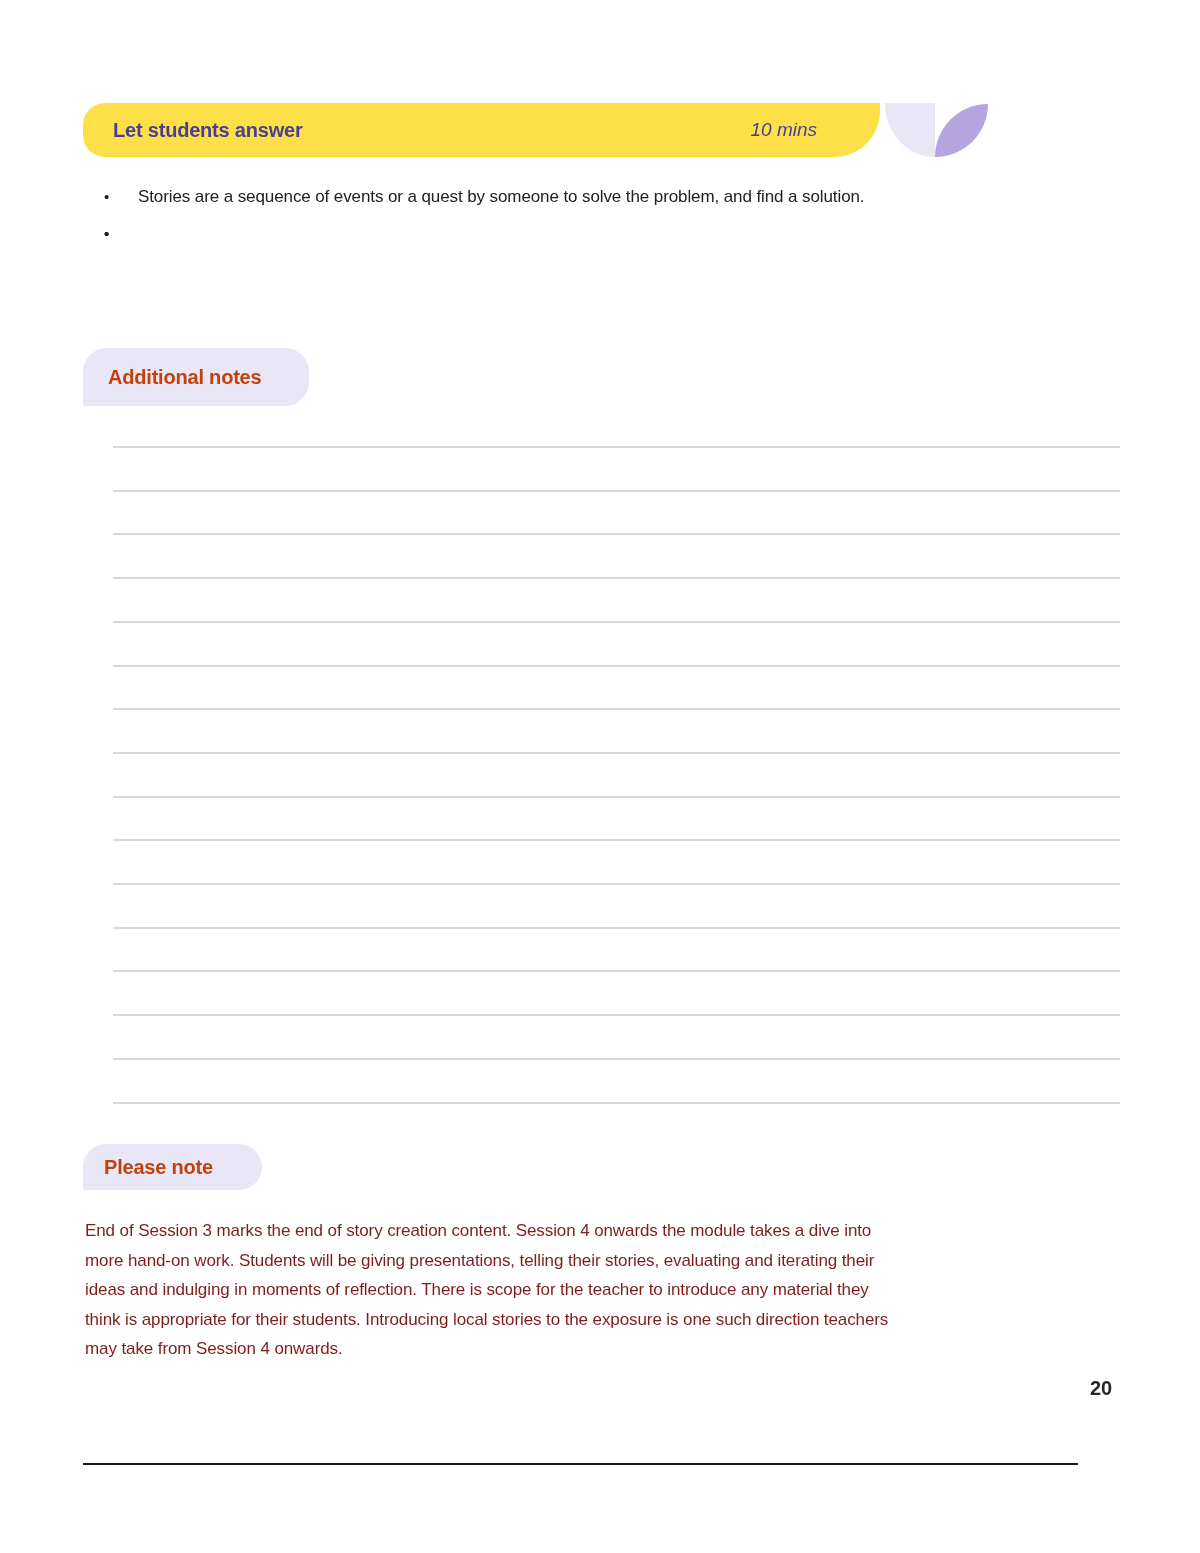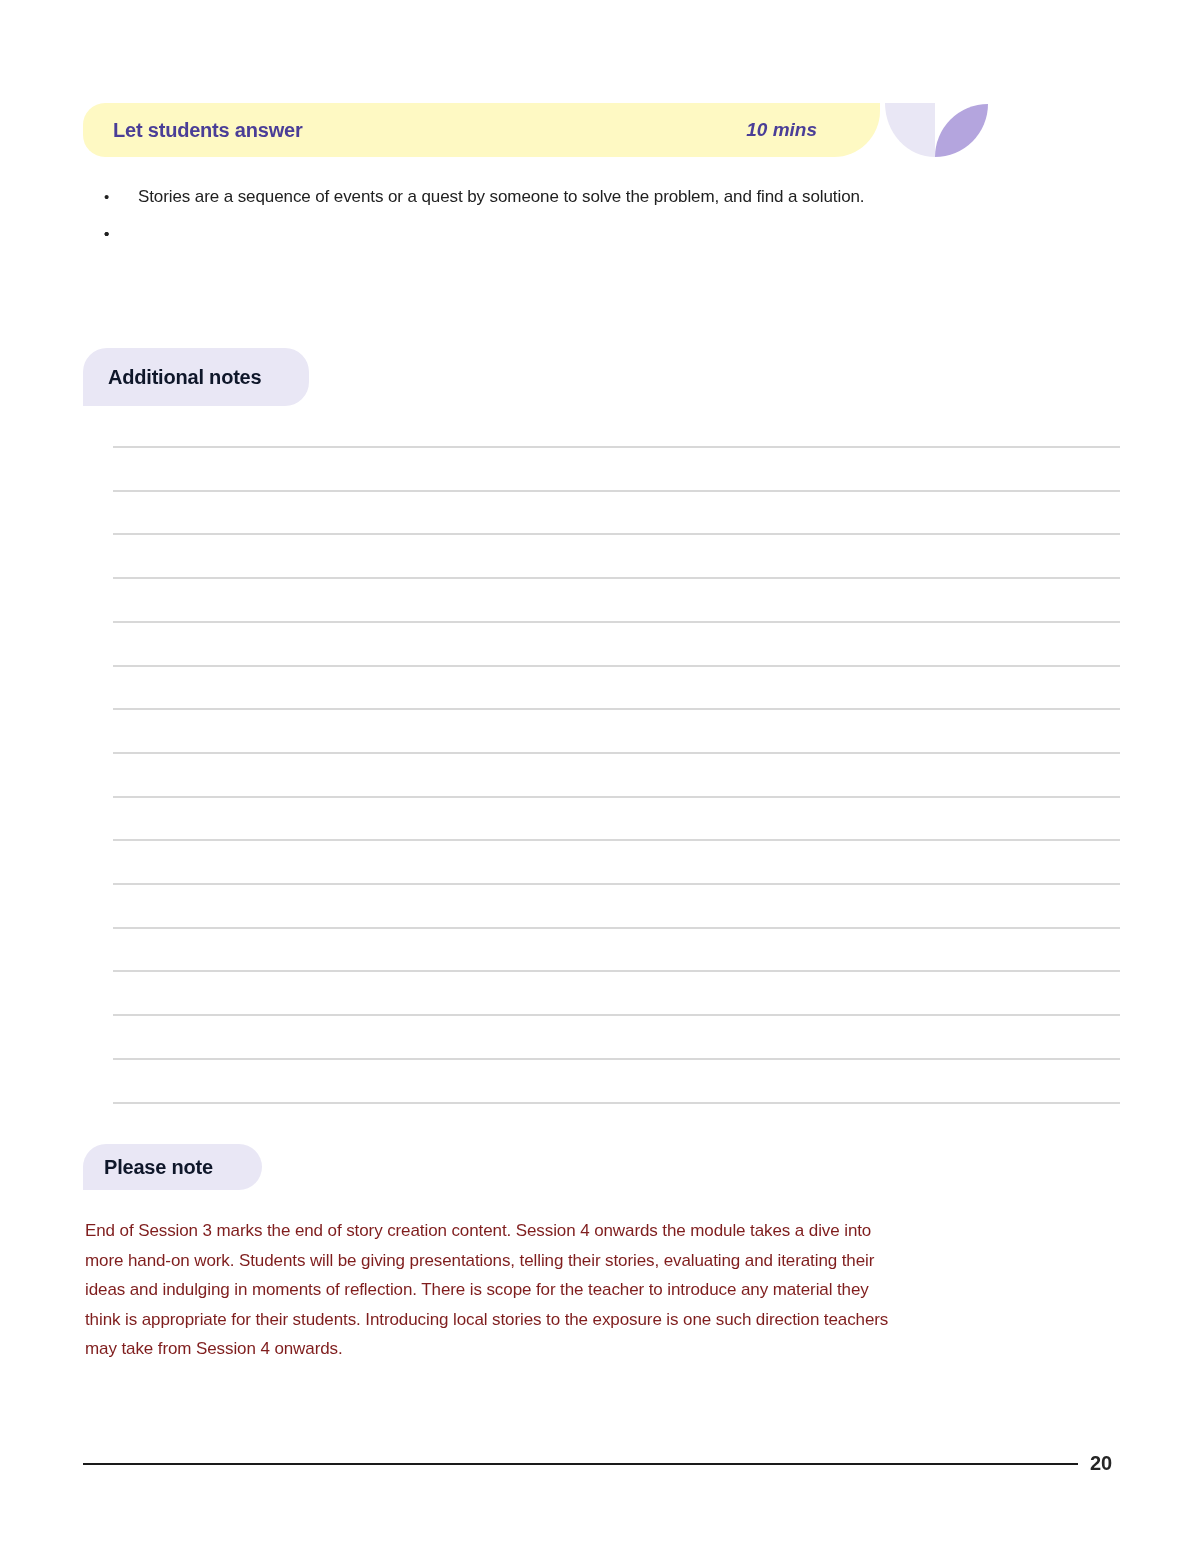--- a/index.html
+++ b/index.html
@@ -12,36 +12,36 @@
     height: 1553px;
     background: #ffffff;
     overflow: hidden;
   }
 
   
   .banner {
     position: absolute;
     left: 83px; top: 103px;
     width: 797px; height: 54px;
-    background: #fef9c3;
+    background: #fde047;
     border-radius: 22px 0 46px 22px;
     display: flex;
     align-items: center;
     justify-content: space-between;
     padding: 0 63px 0 30px;
   }
   .banner-title {
     font-size: 20px;
     font-weight: bold;
     color: #4a3e97;
     letter-spacing: -0.2px;
   }
   .banner-duration {
     font-size: 19px;
-    font-weight: bold;
+    font-weight: normal;
     font-style: italic;
     color: #4a3e97;
   }
   .banner-scallop {
     position: absolute;
     left: 885px; top: 103px;
     width: 50px; height: 54px;
     background: #e9e7f5;
     border-radius: 0 0 0 100%;
   }
@@ -82,21 +82,21 @@
   .pill {
     position: absolute;
     background: #e9e7f5;
     border-radius: 24px 24px 24px 0;
     display: flex;
     align-items: center;
   }
   .pill-label {
     font-size: 20px;
     font-weight: bold;
-    color: #0f172a;
+    color: #c2410c;
     letter-spacing: -0.2px;
   }
   .pill-additional {
     left: 83px; top: 348px;
     width: 226px; height: 58px;
     padding-left: 25px;
   }
   .pill-please {
     left: 83px; top: 1144px;
     width: 179px; height: 46px;
@@ -130,21 +130,21 @@
 
   
   .footer-rule {
     position: absolute;
     left: 83px; top: 1463px;
     width: 995px; height: 2px;
     background: #1a1a1a;
   }
   .page-number {
     position: absolute;
-    left: 1090px; top: 1452px;
+    left: 1090px; top: 1377px;
     width: 40px;
     font-size: 20px;
     font-weight: bold;
     color: #262626;
   }
 </style>
 </head>
 <body>
 
 <div class="page">

